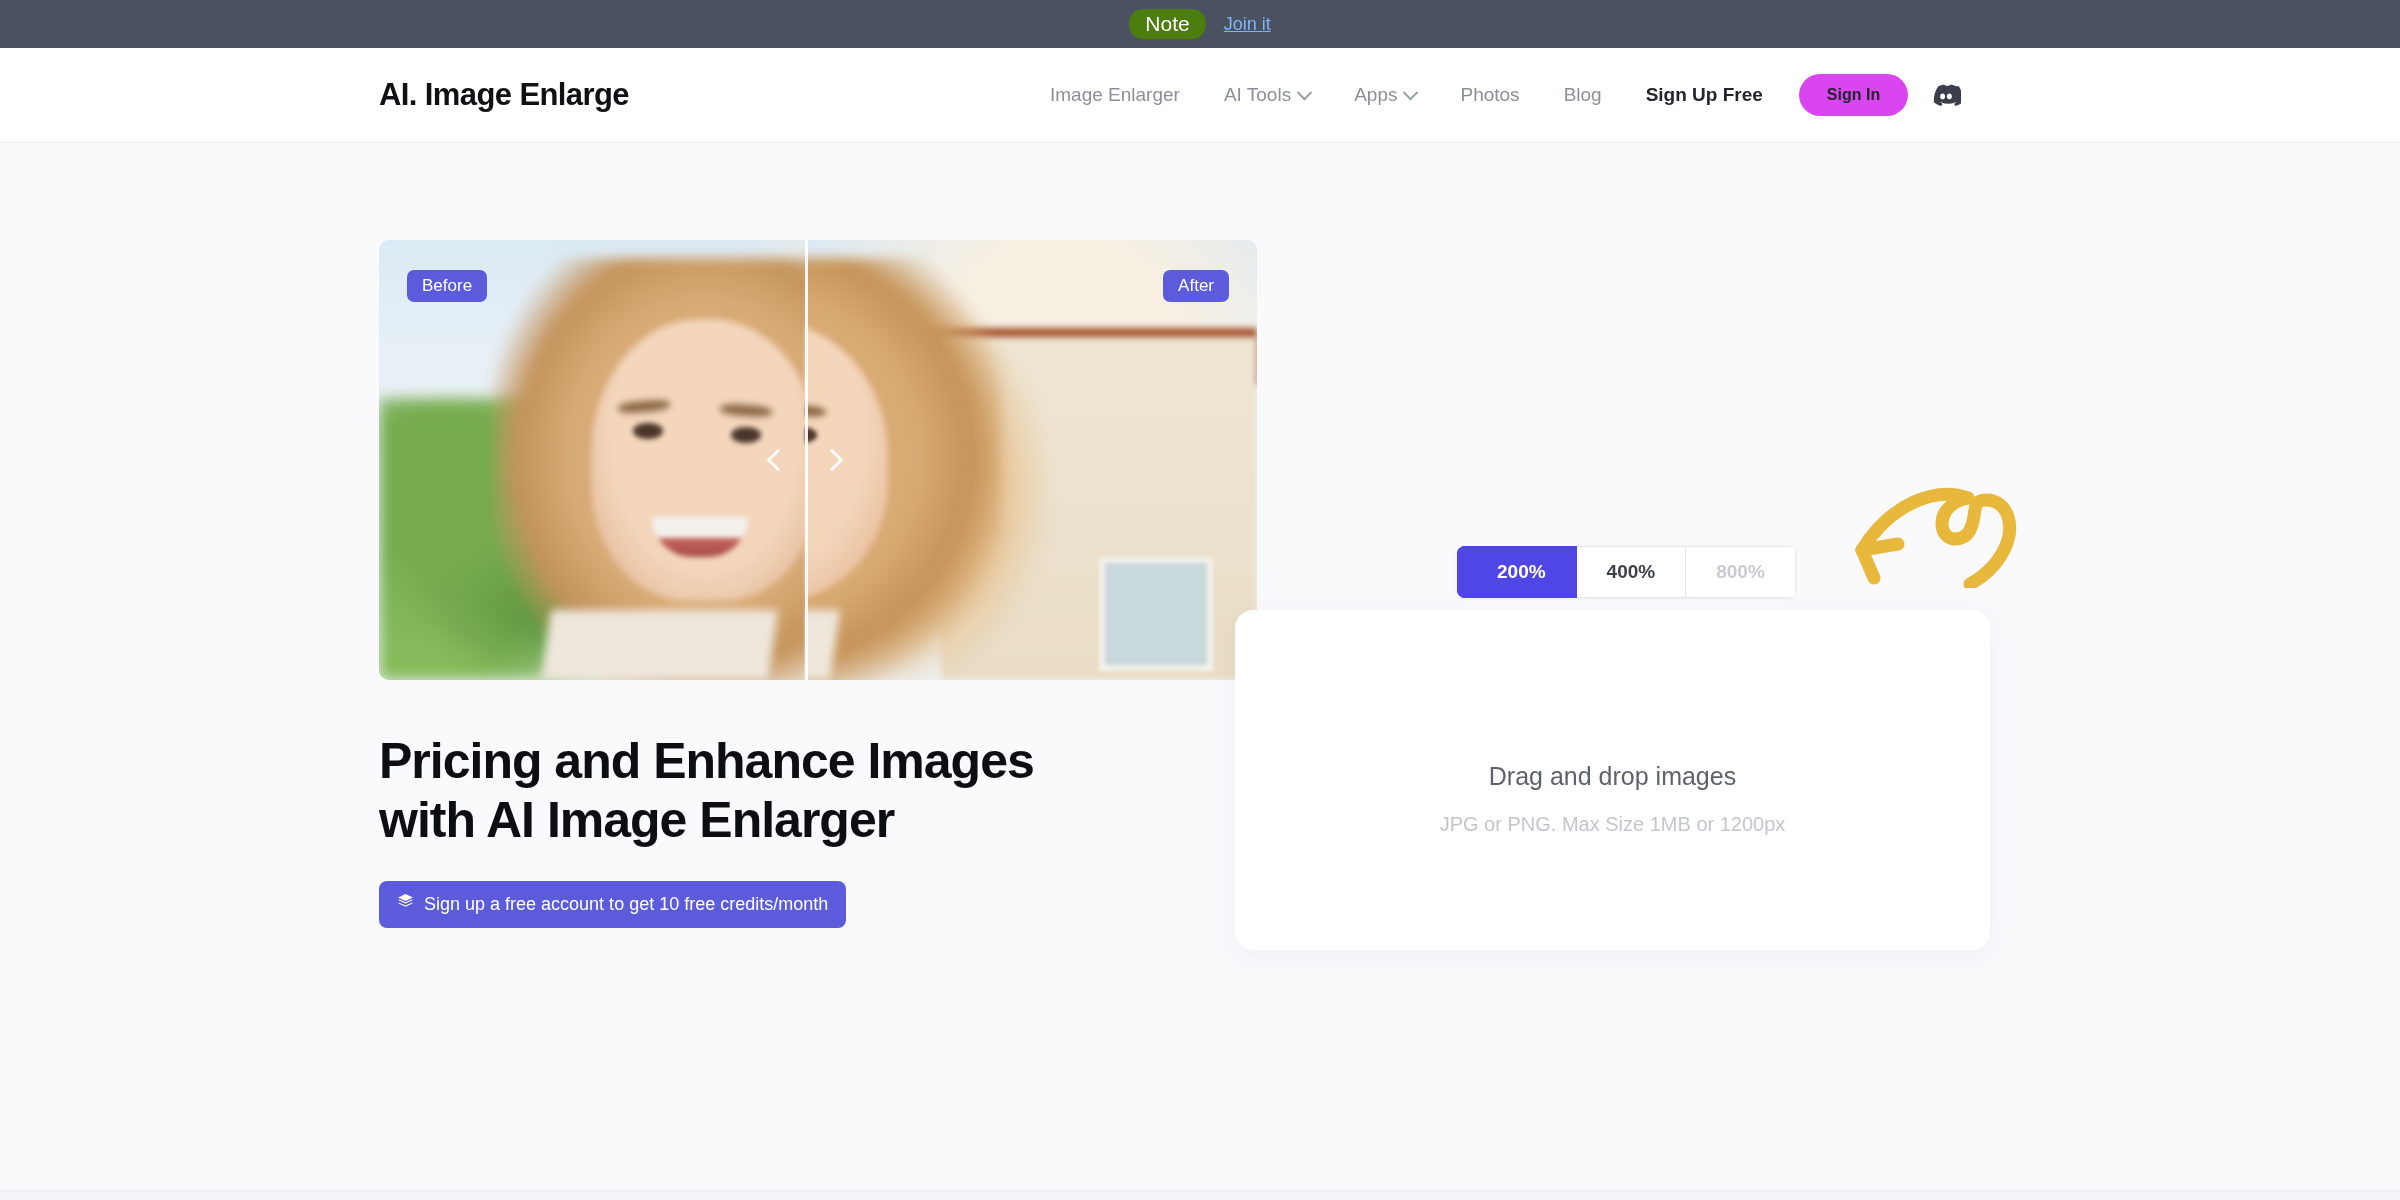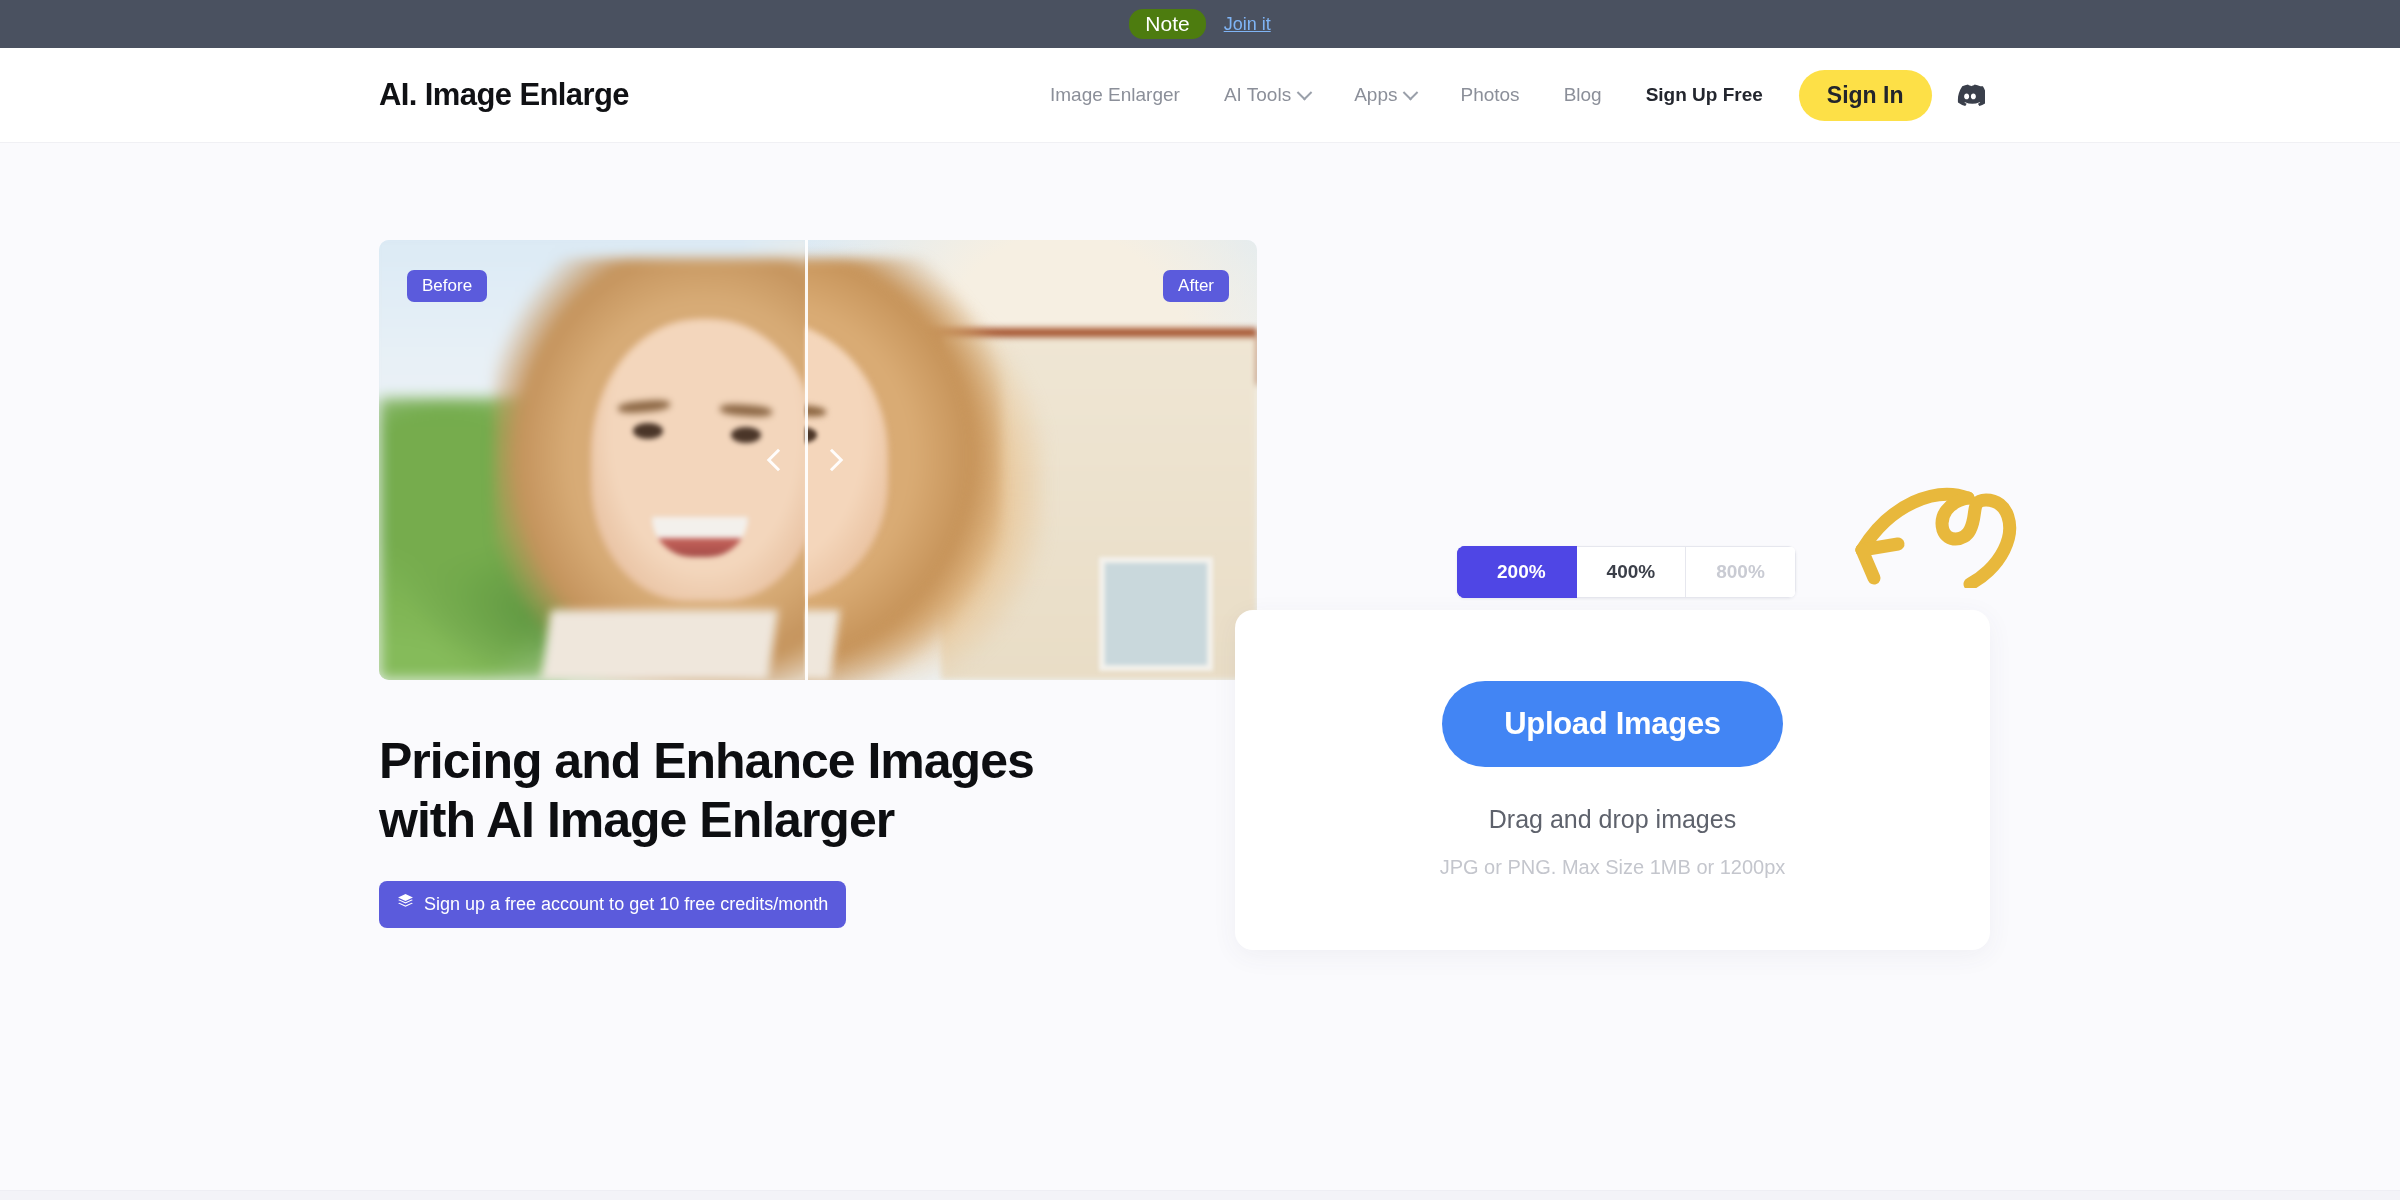--- a/index.html
+++ b/index.html
@@ -74,23 +74,23 @@
     white-space: nowrap;
   }
   .nav-item.strong { color: #23262e; font-weight: 700; }
   .chev {
     width: 11px; height: 11px;
     border-right: 2px solid #9aa0aa;
     border-bottom: 2px solid #9aa0aa;
     transform: rotate(45deg) translate(-2px,-2px);
   }
   .signin-btn {
-    background: #fde047;
+    background: #d946ef;
     color: #22252c;
-    font-size: 23px;
+    font-size: 16px;
     font-weight: 700;
     border-radius: 30px;
     padding: 12px 28px;
     border: none;
     margin-left: 14px;
     font-family: inherit;
     cursor: pointer;
   }
   .discord-btn {
     margin-left: 18px;
@@ -474,21 +474,20 @@
 
   <div class="right-col">
 
     <div class="scale-group">
       <button class="scale-btn active">200%</button>
       <button class="scale-btn">400%</button>
       <button class="scale-btn disabled">800%</button>
     </div>
 
     <div class="upload-card">
-      <button class="upload-btn">Upload Images</button>
       <div class="drag-text">Drag and drop images</div>
       <div class="hint-text">JPG or PNG. Max Size 1MB or 1200px</div>
     </div>
   </div>
 
   <div class="doodle-arrow">
     <svg width="190" height="110" viewBox="0 0 190 110" aria-hidden="true">
       <g fill="none" stroke="#e8b83c" stroke-width="13" stroke-linecap="round" stroke-linejoin="round">
         <path d="M22 72 C 50 26, 96 8, 128 20"></path>
         <path d="M128 20 C 108 24, 99 38, 103 52 C 107 64, 124 64, 130 52 C 138 36, 130 22, 146 22 C 168 22, 176 48, 164 72 C 156 88, 142 100, 130 106"></path>

